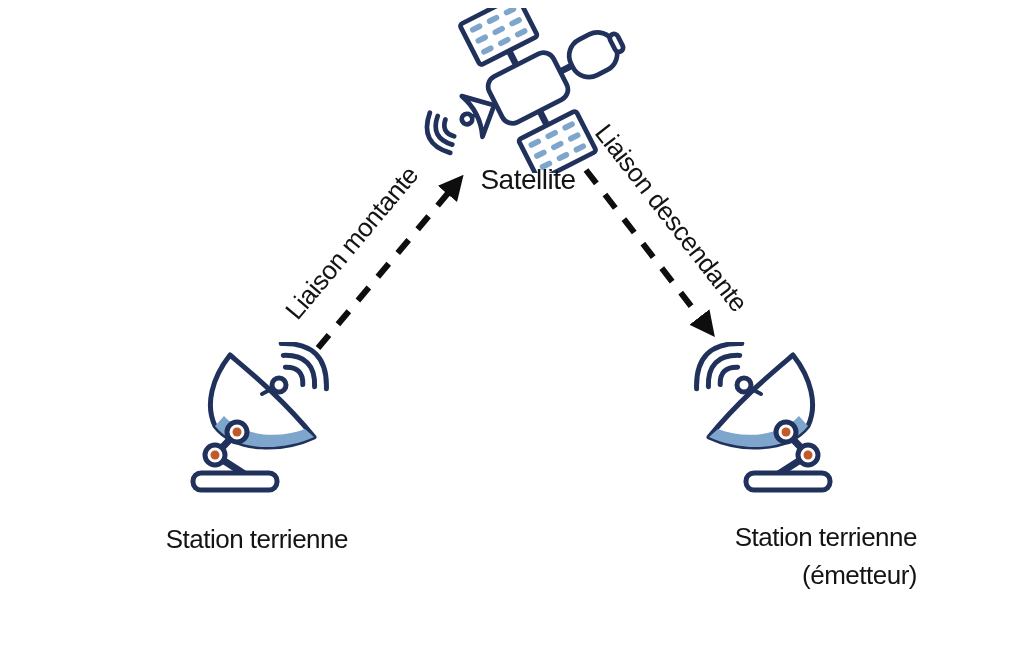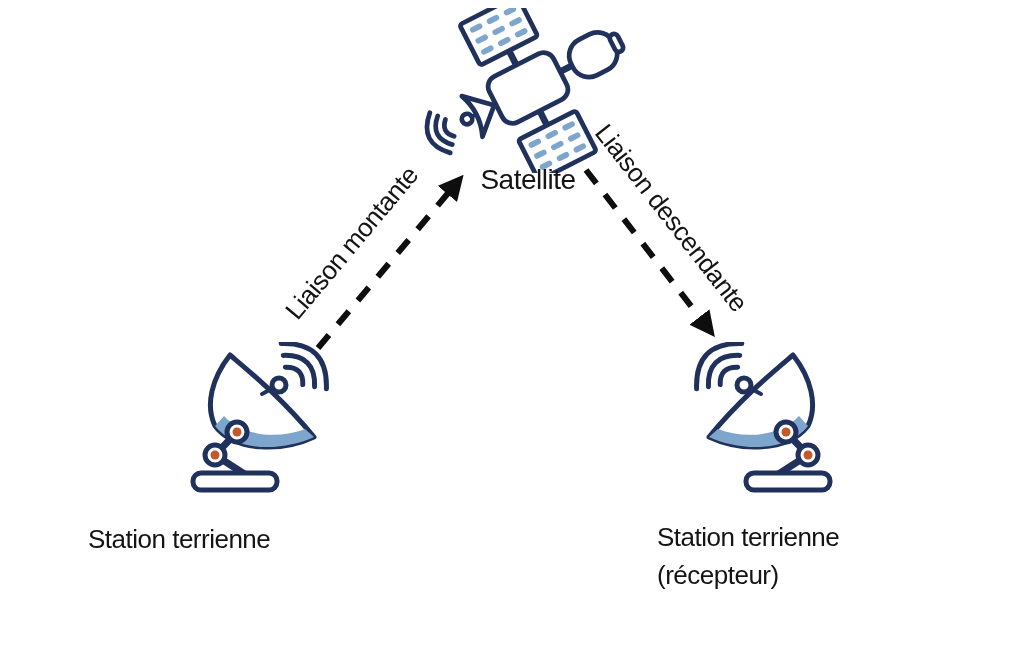--- a/index.html
+++ b/index.html
@@ -8,21 +8,21 @@
     background:#ffffff; overflow:hidden;
     font-family:"Liberation Sans", sans-serif;
   }
   .abs { position:absolute; }
   .label {
     position:absolute;
     color: var(--text_black, #141414);
     letter-spacing:-0.5px;
   }
   .satellite-label { left:452px; top:164px; width:152px; text-align:center; font-size:28px; }
-  .station-label { width:260px; text-align:left; font-size:26px; line-height:38px; }
+  .station-label { width:260px; text-align:right; font-size:26px; line-height:38px; }
   .station-label.left { left:88px; top:520px; }
   .station-label.right { left:657px; top:518px; }
   .link-label { font-size:26px; white-space:nowrap; }
   .link-label.up   { left:352px; top:243px; transform:translate(-50%,-50%) rotate(-50deg); }
   .link-label.down { left:671px; top:218px; transform:translate(-50%,-50%) rotate(52deg); }
 
   
   .st-shape { stroke: var(--outline_navy,#20315b); stroke-width:5; fill:#ffffff; stroke-linejoin:round; }
   .st-line  { stroke: var(--outline_navy,#20315b); stroke-width:5; fill:none; stroke-linecap:round; }
   .st-thin  { stroke: var(--outline_navy,#20315b); stroke-width:4; fill:none; stroke-linecap:round; }
@@ -150,16 +150,16 @@
   <div class="label link-label up">Liaison montante</div>
 
   <div class="label link-label down">Liaison descendante</div>
 
   <div class="label station-label left">
     <div>Station terrienne</div>
   </div>
 
   <div class="label station-label right">
     <div>Station terrienne</div>
-    <div>(récepteur)</div>
+    <div>(émetteur)</div>
   </div>
 
 </div>
 
 </body></html>

